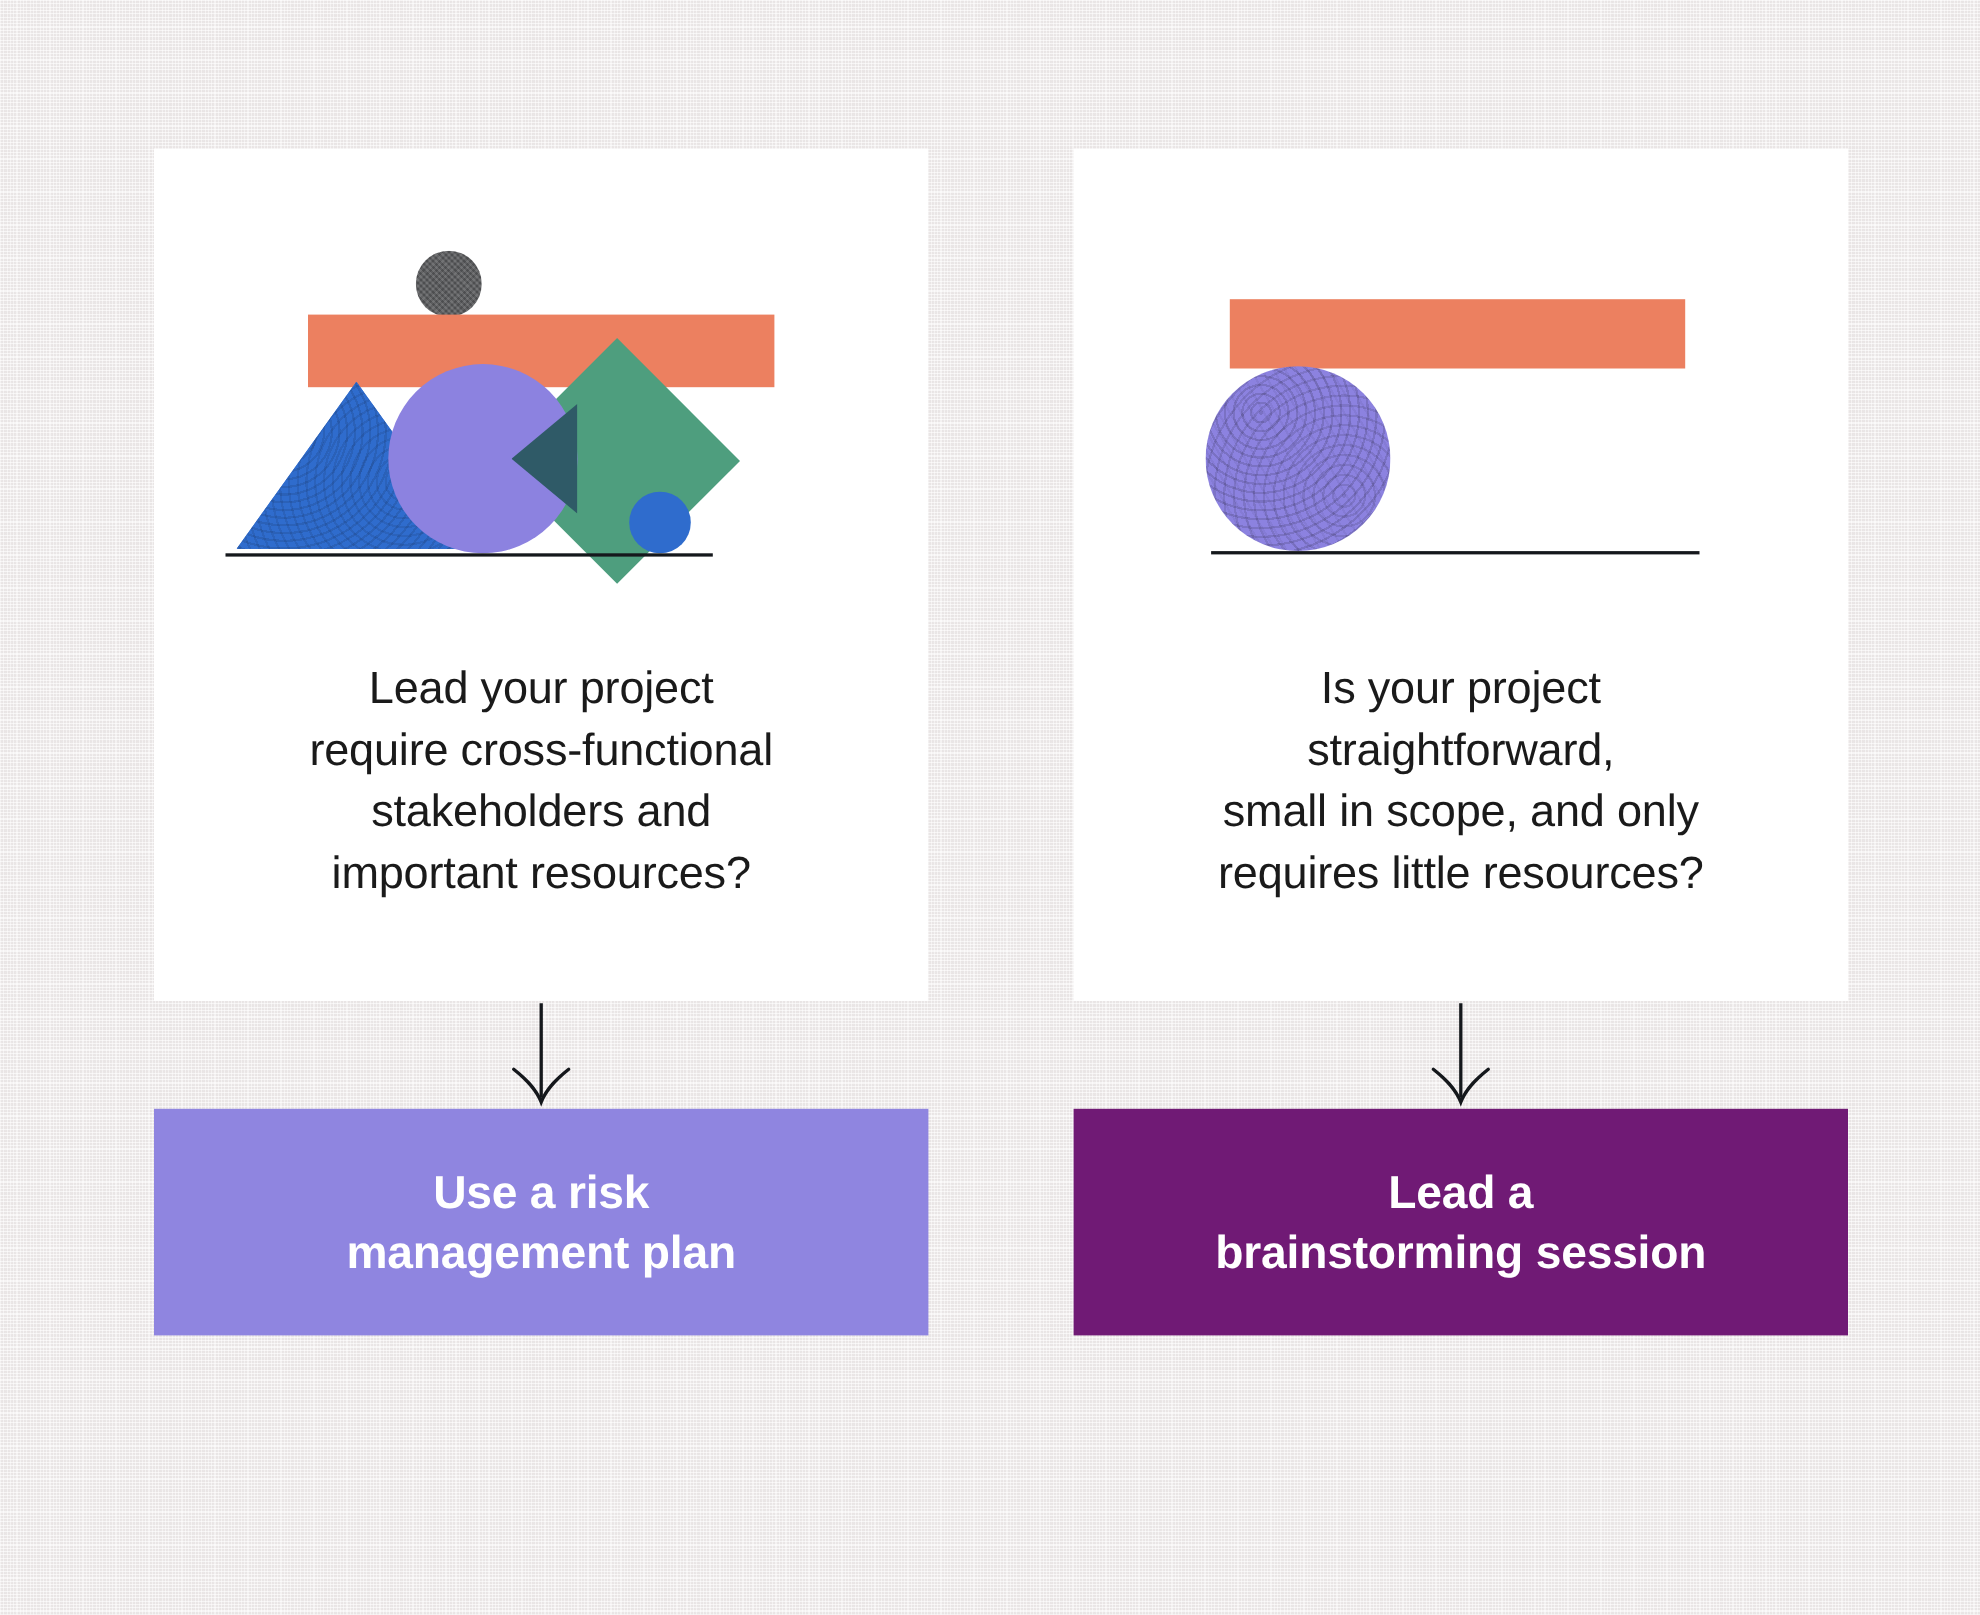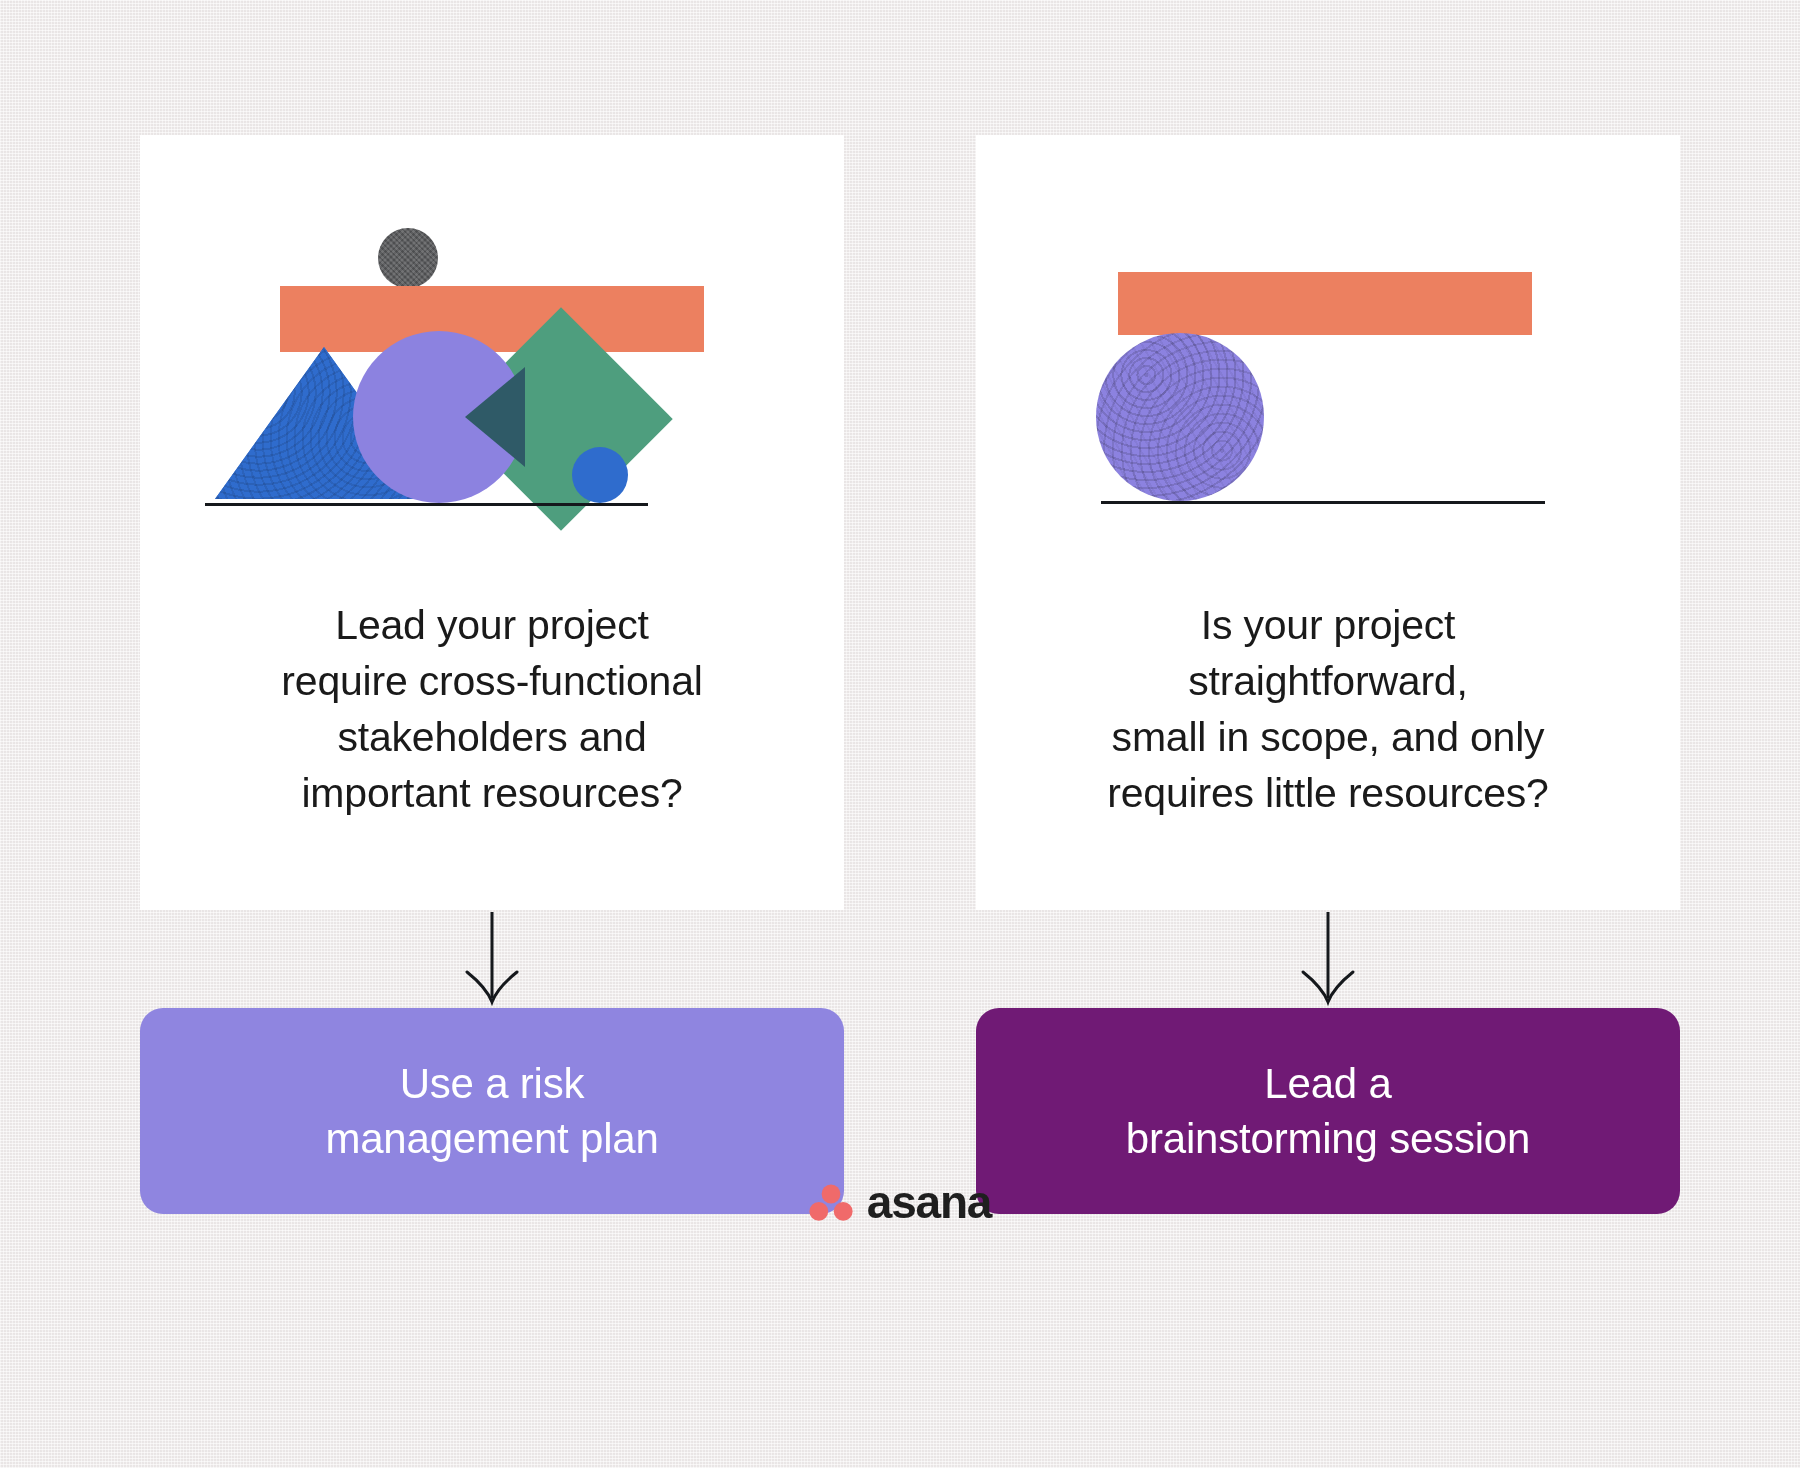--- a/index.html
+++ b/index.html
@@ -180,25 +180,24 @@
     left: 0;
     top: 873px;
     width: 704px;
     height: 206px;
     display: flex;
     align-items: center;
     justify-content: center;
     text-align: center;
     font-size: 42px;
     line-height: 1.32;
-    font-weight: 400;
+    font-weight: 700;
     color: #ffffff;
     white-space: pre-line;
     letter-spacing: -0.2px;
-    border-radius: 23px;
   }
   .result.purple { background: #8f85e0; }
   .result.green  { background: #701a75; }
 
   
   .footer {
     position: absolute;
     left: 0; right: 0;
     top: 1175px;
     display: flex;
@@ -273,22 +272,14 @@
       <svg class="arrow-svg" width="90" height="100" viewBox="0 0 90 100">
         <path d="M45 2 L45 88" stroke="#15181c" stroke-width="3" fill="none"></path>
         <path d="M20 62 C30 70 40 79 45 92 C50 79 60 70 70 62" stroke="#15181c" stroke-width="3" fill="none" stroke-linecap="round"></path>
       </svg>
     </div>
 
     <div class="result green">Lead a
 brainstorming session</div>
   </div>
 
-  <div class="footer">
-    <svg class="logo-mark" width="44" height="40" viewBox="0 0 44 40">
-      <circle cx="22" cy="12" r="9.4" fill="#f06a6a"></circle>
-      <circle cx="9.8" cy="29.4" r="9.4" fill="#f06a6a"></circle>
-      <circle cx="34.2" cy="29.4" r="9.4" fill="#f06a6a"></circle>
-    </svg>
-    <span class="logo-word">asana</span>
-  </div>
 
 </div>
 
 </body></html>

